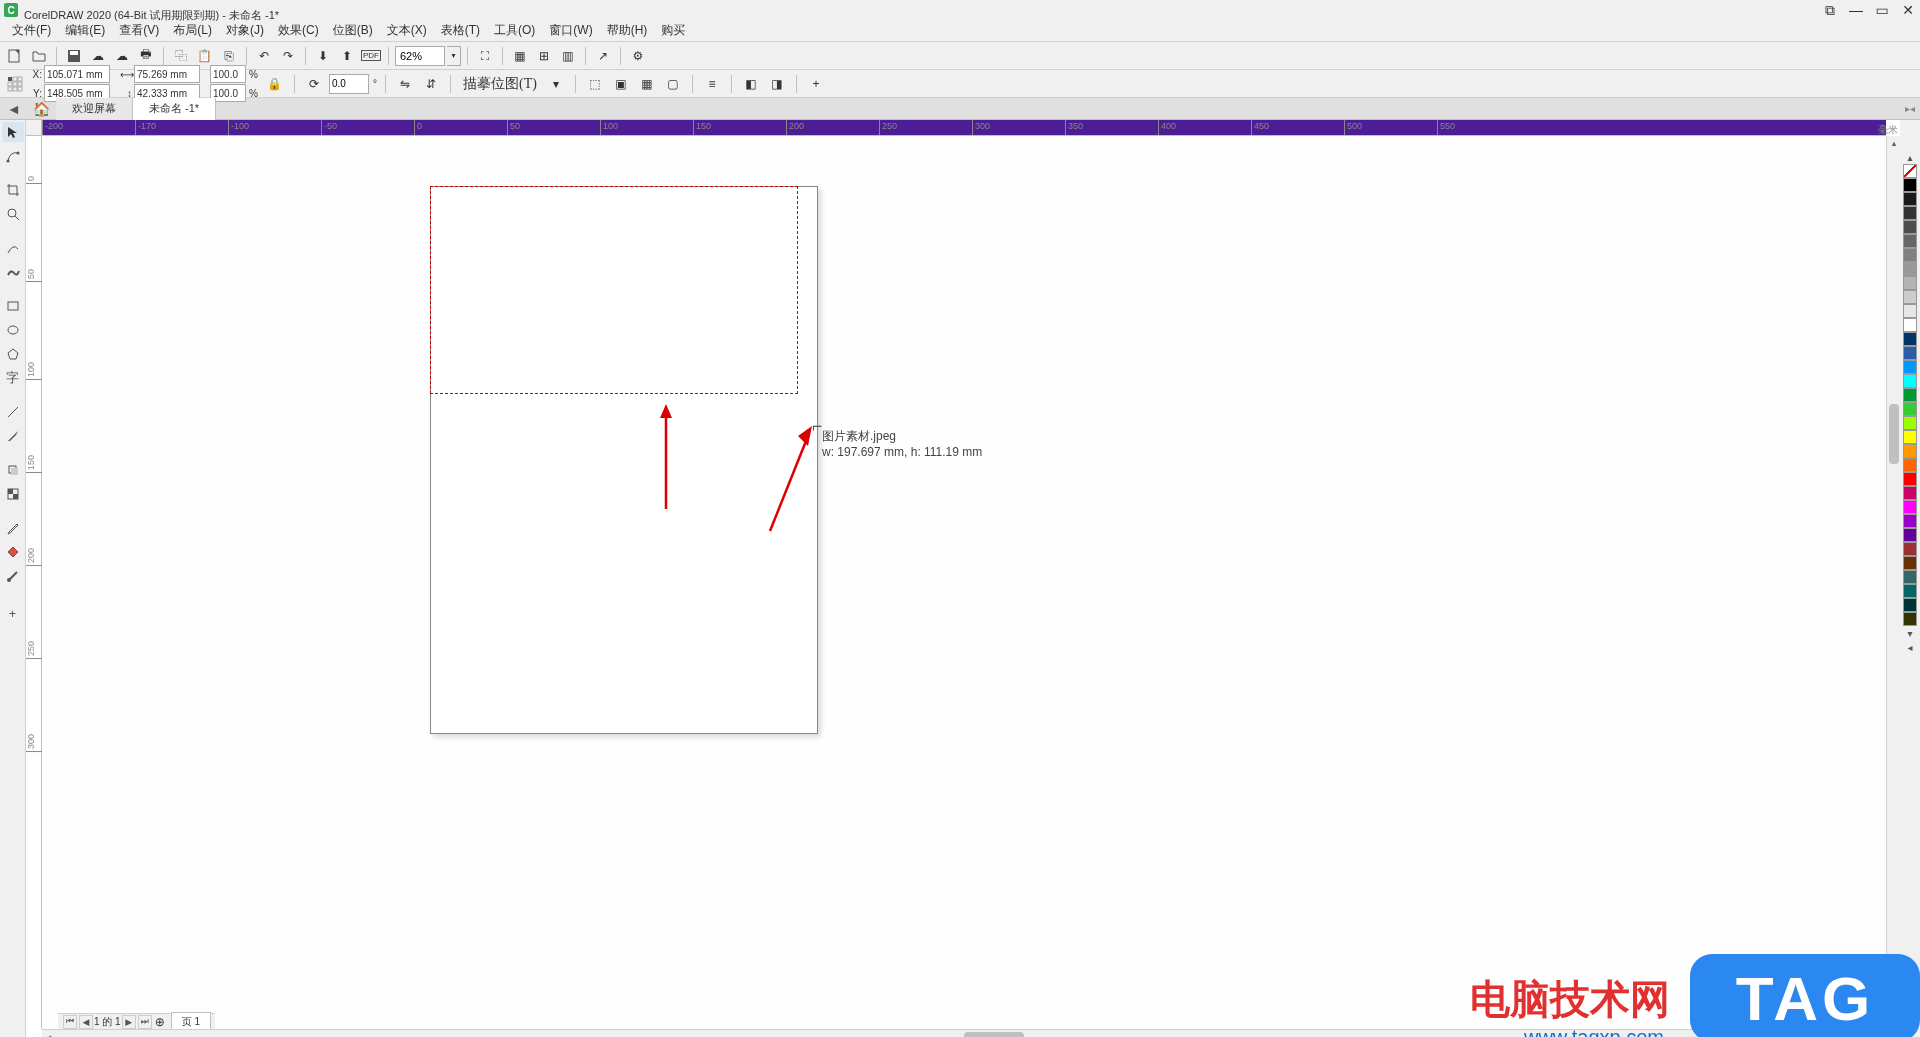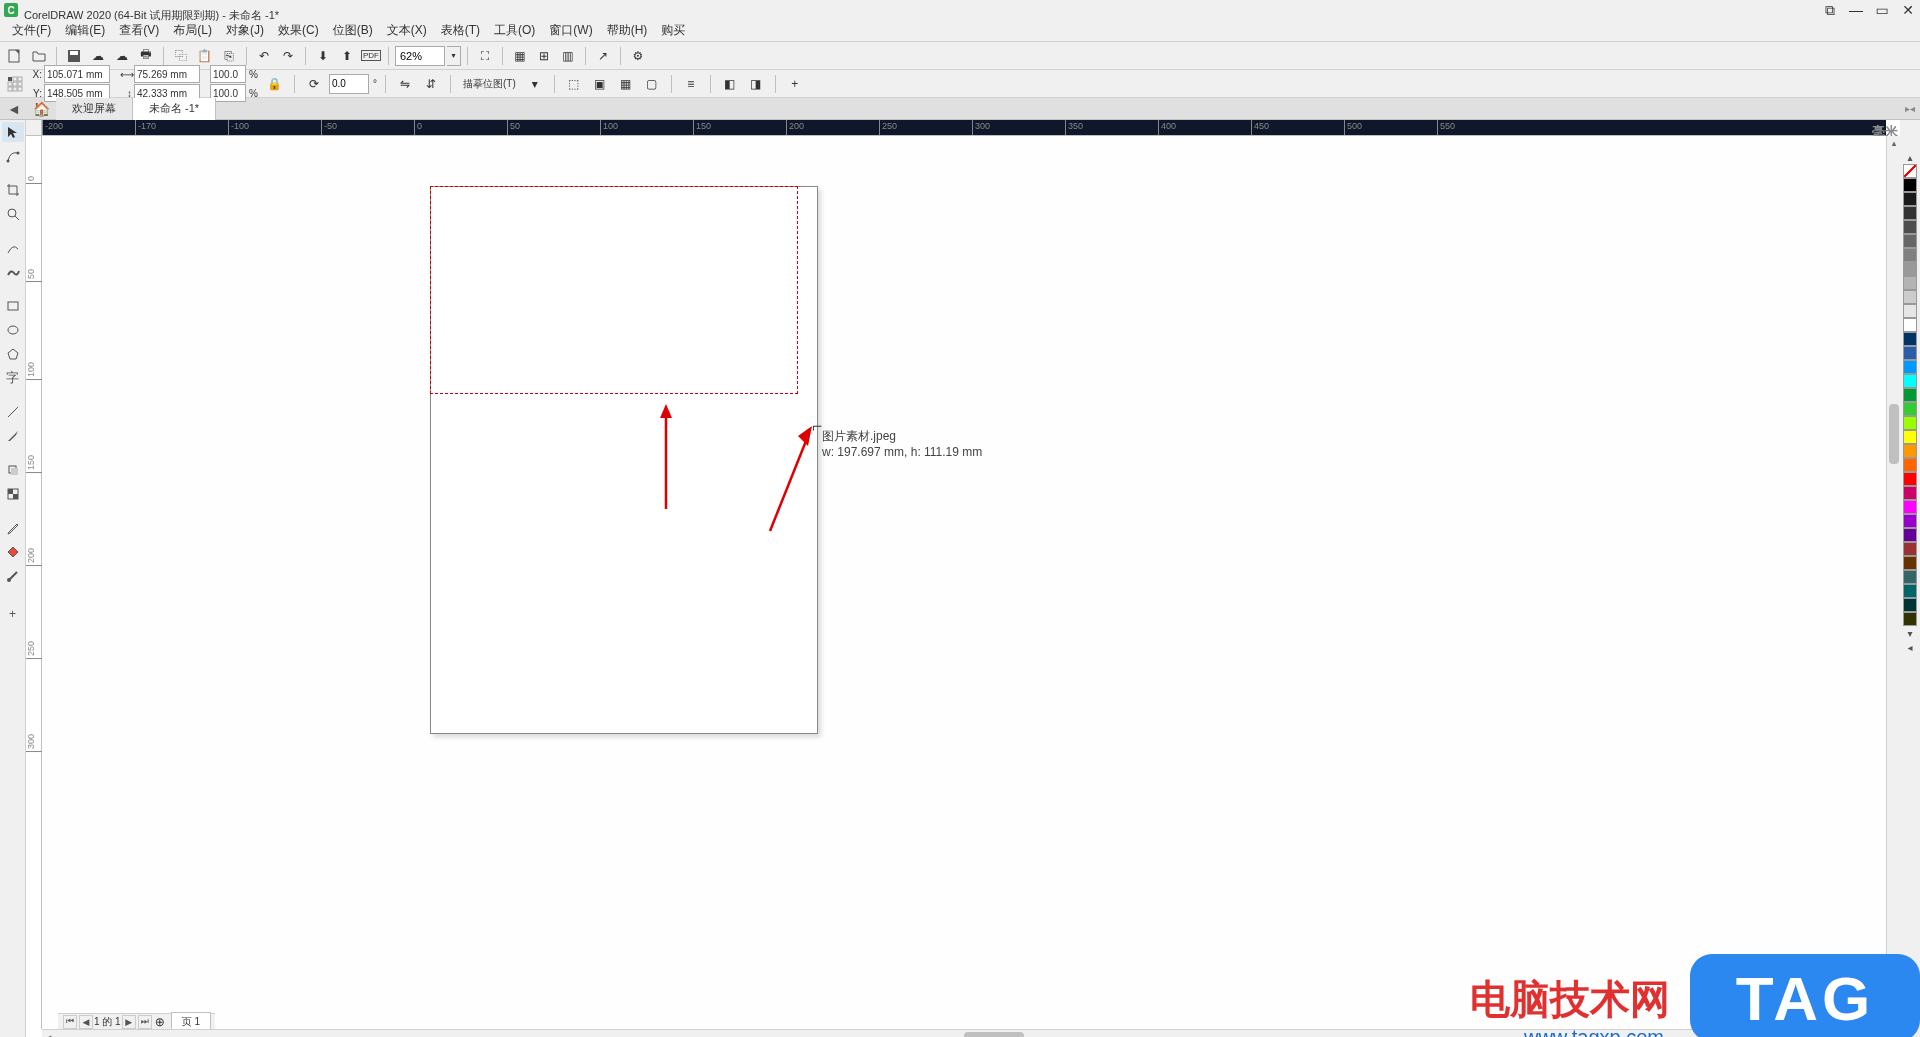--- a/index.html
+++ b/index.html
@@ -24,42 +24,42 @@
 .dropdown-arrow { width: 14px; height: 20px; border: 1px solid #aaa; border-left: none; display: flex; align-items: center; justify-content: center; font-size: 8px; }
 
 
 .toolbar2 { height: 28px; background: #f0f0f0; display: flex; align-items: center; padding: 0 4px; gap: 4px; border-bottom: 1px solid #d0d0d0; }
 .coord-box { width: 66px; height: 18px; border: 1px solid #aaa; font-size: 10px; padding: 0 2px; display: flex; align-items: center; background: #fff; }
 .coord-group { display: flex; flex-direction: column; gap: 1px; }
 .coord-label { font-size: 10px; width: 14px; text-align: right; padding-right: 2px; }
 .coord-row { display: flex; align-items: center; }
 .pct-box { width: 36px; height: 18px; border: 1px solid #aaa; font-size: 10px; padding: 0 2px; background: #fff; display: flex; align-items: center; }
 .rot-input { width: 40px; height: 20px; border: 1px solid #aaa; font-size: 10px; padding: 0 2px; }
-.snap-label { font-size: 10px; padding: 0 4px; }
+.snap-label { font-size: 14px; padding: 0 4px; font-family: Liberation Serif, serif; }
 
 
 .tabs-bar { height: 22px; background: #e0e0e0; display: flex; align-items: center; border-bottom: 1px solid #c0c0c0; }
 .tabs-bar .home-icon { width: 28px; height: 22px; display: flex; align-items: center; justify-content: center; font-size: 14px; cursor: pointer; color: #555; }
 .doc-tab { height: 22px; padding: 0 16px; display: flex; align-items: center; font-size: 11px; border-right: 1px solid #c0c0c0; cursor: pointer; background: #e8e8e8; }
 .doc-tab.active { background: #fff; }
 .collapse-handle { margin-left: auto; width: 20px; display: flex; align-items: center; justify-content: center; font-size: 10px; color: #888; cursor: pointer; }
 
 
 .main { height: 923px; display: flex; }
 .left-toolbox { width: 26px; background: #f0f0f0; border-right: 1px solid #d0d0d0; display: flex; flex-direction: column; padding-top: 2px; gap: 4px; align-items: center; }
 .tool-btn { width: 22px; height: 20px; display: flex; align-items: center; justify-content: center; cursor: pointer; border-radius: 2px; color: #555; }
 .tool-btn.active { background: #d8e6f2; }
 
 .canvas-area { flex: 1; position: relative; background: #fff; }
-.ruler-h { position: absolute; top: 0; left: 16px; right: 14px; height: 16px; background: #0f172a; border-bottom: 1px solid #c0c0c0; overflow: hidden; }
+.ruler-h { position: absolute; top: 0; left: 16px; right: 14px; height: 16px; background: #4c1d95; border-bottom: 1px solid #c0c0c0; overflow: hidden; }
 .ruler-h .tick { position: absolute; top: 0; height: 16px; border-left: 1px solid #888; font-size: 9px; color: #888; padding-left: 2px; padding-top: 1px; }
 .ruler-v { position: absolute; top: 16px; left: 0; bottom: 14px; width: 16px; background: #fff; border-right: 1px solid #c0c0c0; }
 .ruler-v .tick { position: absolute; left: 0; width: 16px; border-top: 1px solid #888; font-size: 9px; color: #888; writing-mode: vertical-rl; transform: rotate(180deg); padding-top: 2px; padding-left: 1px; }
 .ruler-corner { position: absolute; top: 0; left: 0; width: 16px; height: 16px; background: #f0f0f0; border-right: 1px solid #c0c0c0; border-bottom: 1px solid #c0c0c0; }
-.ruler-unit { position: absolute; top: 3px; right: 2px; font-size: 13px; color: #888; font-weight: bold; }
+.ruler-unit { position: absolute; top: 3px; right: 2px; font-size: 10px; color: #888; }
 
 .viewport { position: absolute; top: 16px; left: 16px; right: 14px; bottom: 14px; background: #fefefe; overflow: hidden; }
 .page { position: absolute; left: 388px; top: 50px; width: 388px; height: 548px; background: #fff; border: 1px solid #888; box-shadow: 3px 3px 5px rgba(0,0,0,0.15); }
 .sel-rect { position: absolute; left: 388px; top: 50px; width: 368px; height: 208px; border: 1px dashed #c00; }
 .arrow1 { position: absolute; left: 614px; top: 268px; }
 .arrow2 { position: absolute; left: 718px; top: 290px; }
 .tooltip-box { position: absolute; left: 780px; top: 292px; font-size: 12px; color: #444; }
 .tooltip-box div { white-space: nowrap; }
 .import-cursor { position: absolute; left: 770px; top: 280px; font-size: 18px; font-family: serif; }
 

